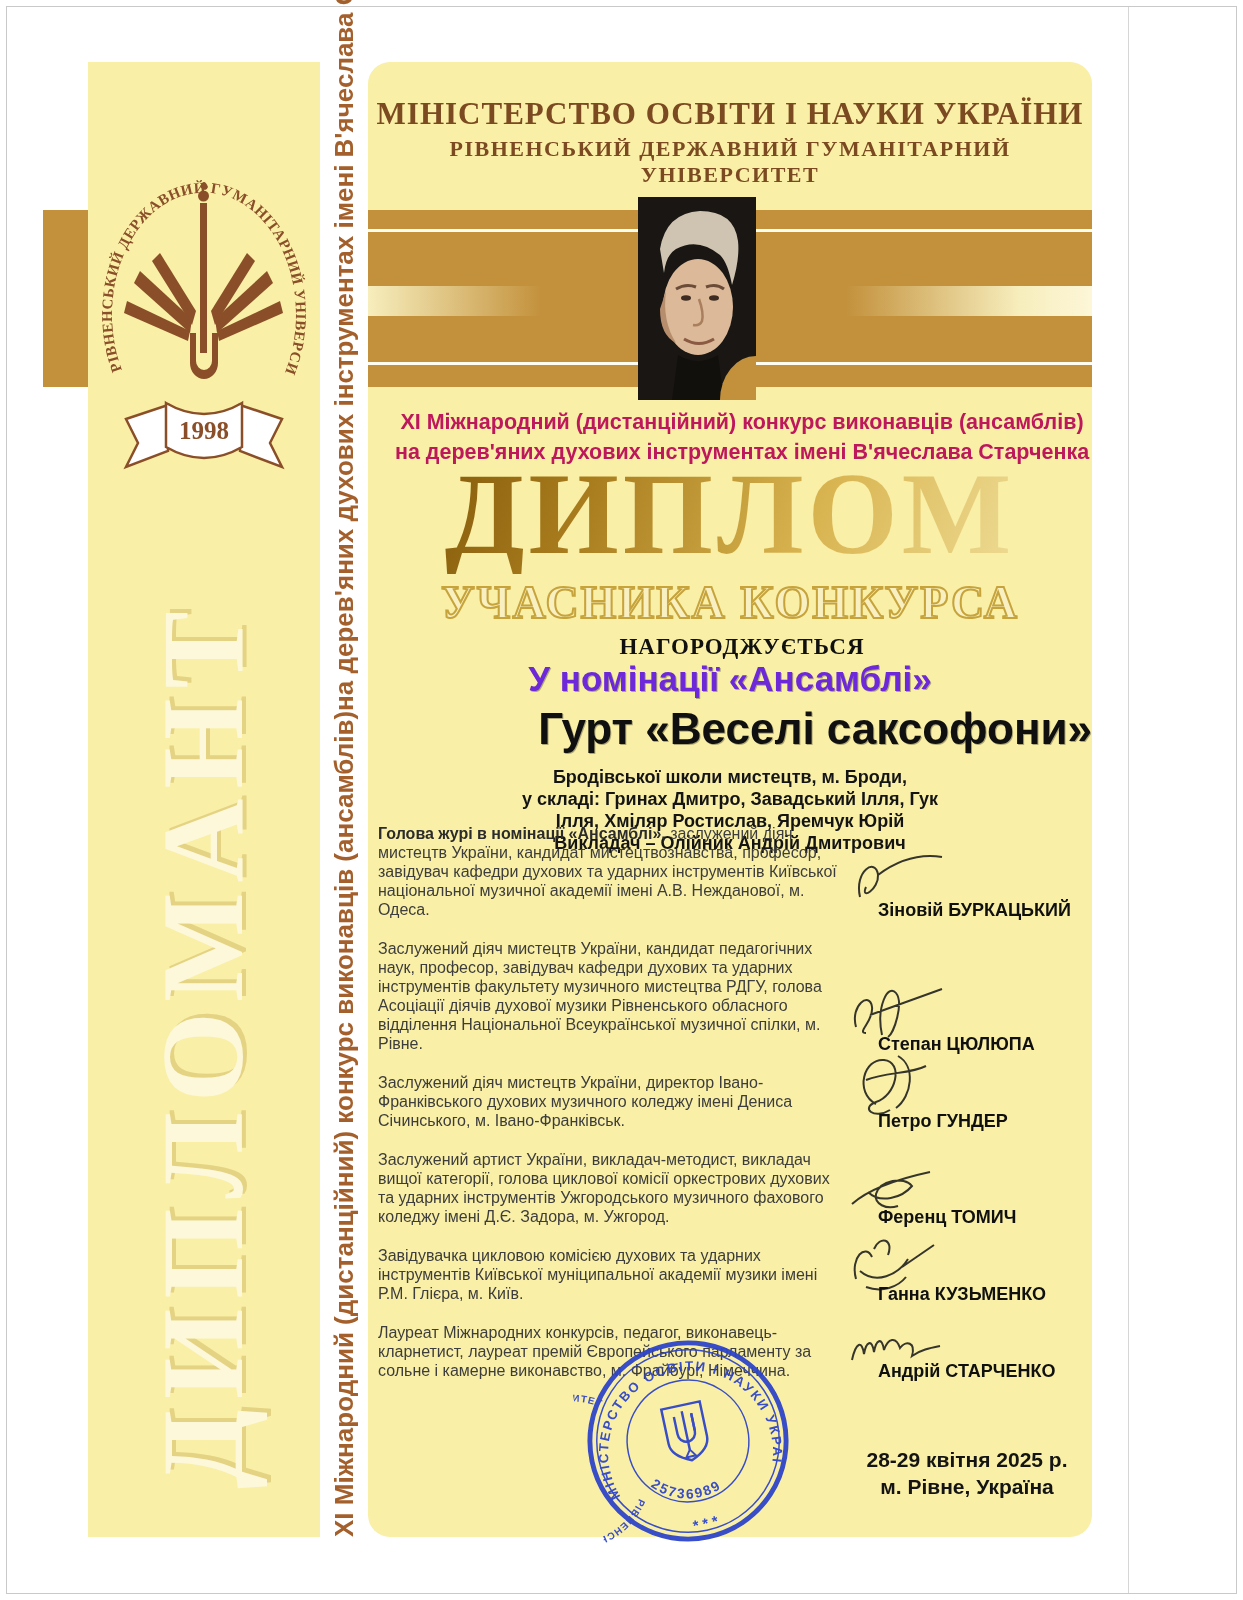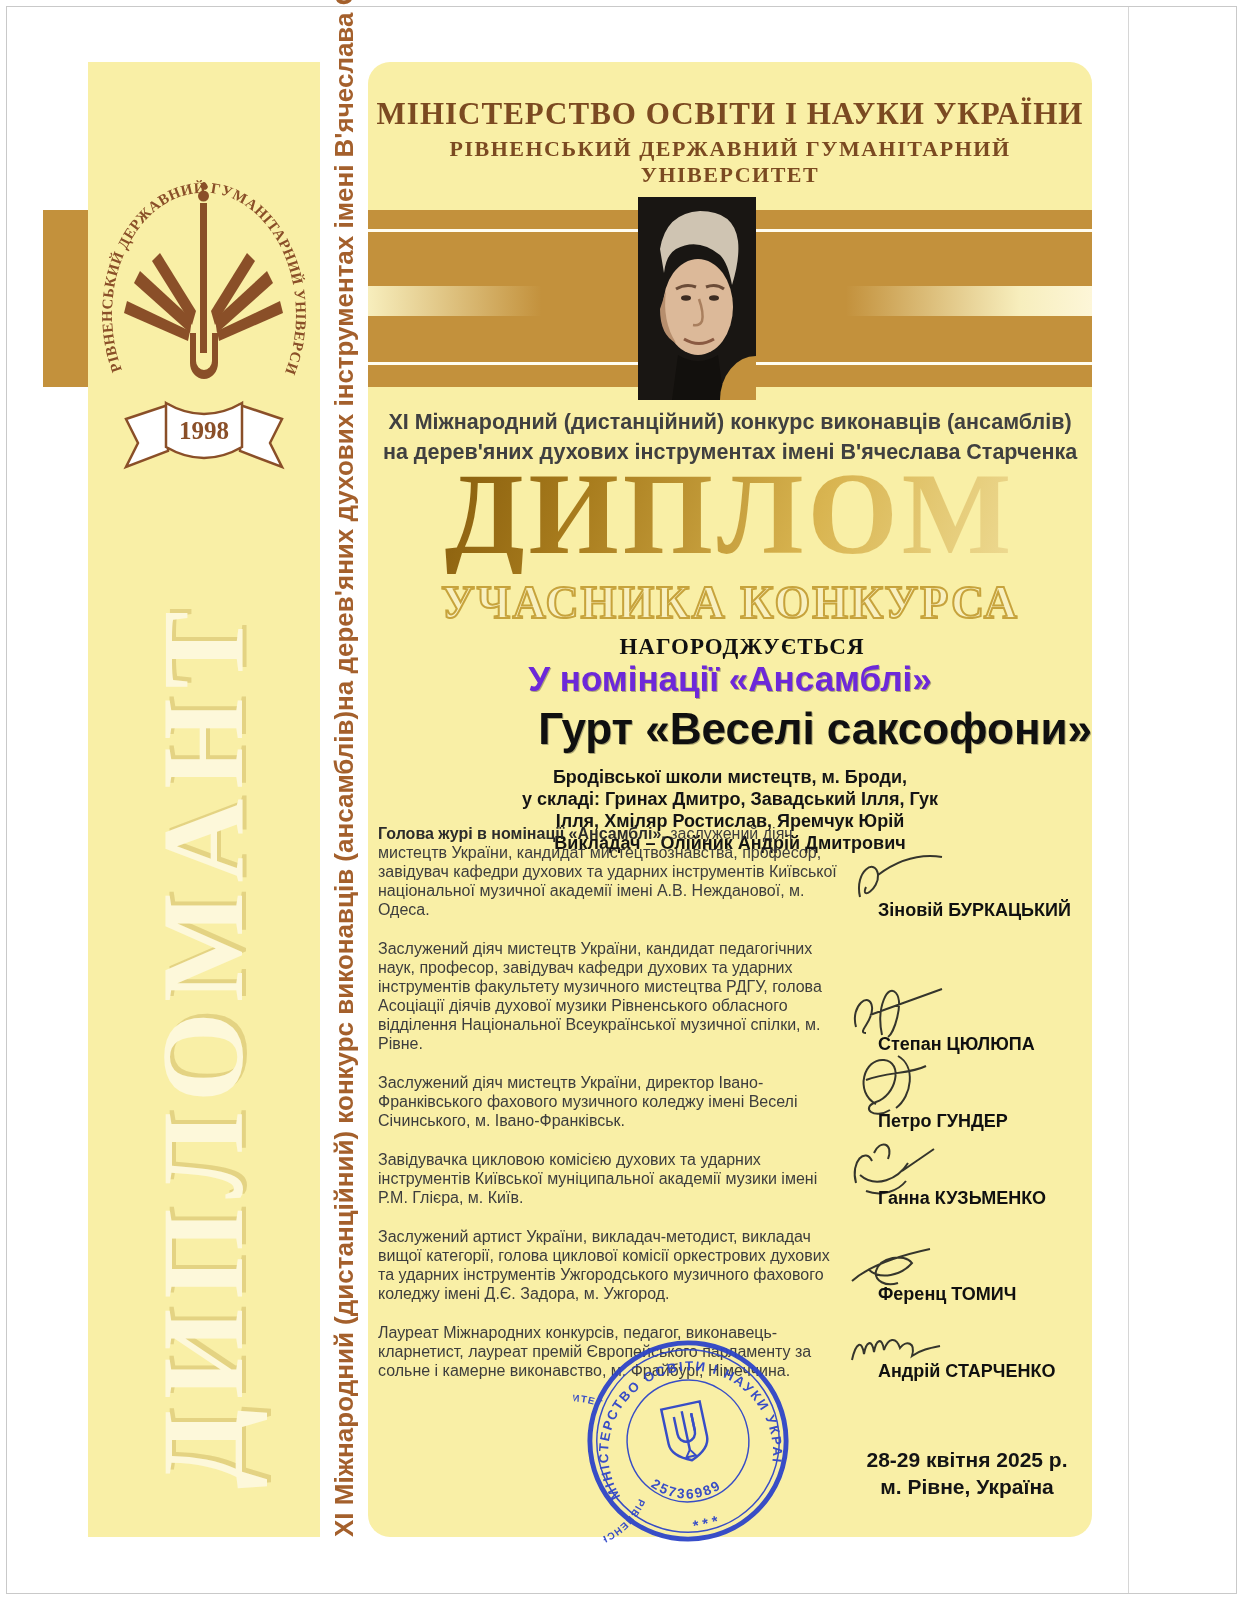--- a/index.html
+++ b/index.html
@@ -37,21 +37,21 @@
       background:linear-gradient(90deg,#f7eebd 0%,rgba(195,145,60,0) 24%,rgba(195,145,60,0) 66%,#f7eebd 90%,#fdf6d8 100%);}
   .gapB{position:absolute;top:300px;left:0;width:100%;height:3px;background:#fffdf0;}
   .stripeB{position:absolute;top:303px;left:0;width:100%;height:22px;background:#c3913c;}
 
   .portrait{position:absolute;left:270px;top:135px;width:118px;height:203px;}
   .portrait svg{display:block;}
   .notch{position:absolute;right:0;bottom:0;width:36px;height:44px;background:#c3913c;
       border-top-left-radius:100%;}
 
   .comp{position:absolute;top:345px;width:100%;text-align:center;font-weight:bold;
-      font-size:21.5px;line-height:30px;color:#404040;}
+      font-size:21.5px;line-height:30px;color:#be185d;margin-left:12px;}
   .big-title{position:absolute;top:392px;width:100%;text-align:center;
       font-family:"Liberation Serif","DejaVu Serif",serif;font-weight:bold;font-size:116px;
       line-height:120px;letter-spacing:4px;
       background:linear-gradient(110deg,#7e5408 4%,#a87c1d 30%,#d9b551 62%,#f2e3a2 96%);
       -webkit-background-clip:text;background-clip:text;color:transparent;}
   .sub-title{position:absolute;top:514px;width:100%;text-align:center;
       font-family:"Liberation Serif","DejaVu Serif",serif;font-weight:bold;font-size:46px;
       letter-spacing:2px;color:#f8f0c0;-webkit-text-stroke:2px #c7a33c;}
   .awarded{position:absolute;top:572px;width:100%;text-align:center;
       font-family:"Liberation Serif","DejaVu Serif",serif;font-weight:bold;font-size:23px;
@@ -183,46 +183,46 @@
         <p><b></b><span>Заслужений діяч мистецтв України, кандидат педагогічних наук, професор, завідувач кафедри духових та ударних інструментів факультету музичного мистецтва РДГУ, голова Асоціації діячів духової музики Рівненського обласного відділення Національної Всеукраїнської музичної спілки, м. Рівне.</span></p>
         <div class="sig-block">
           <svg class="sig-svg" width="110" height="70" viewBox="0 0 110 70">
             <path d="M10,50 C4,28 24,14 26,30 C28,44 10,56 20,56 M36,58 C30,30 42,6 50,16 C58,26 48,56 42,60 M24,38 L96,12" stroke="#35352c" stroke-width="2" fill="none"></path>
           </svg>
           <div class="sig-name">Степан ЦЮЛЮПА</div>
         </div>
       </div>
 
       <div class="jury-row">
-        <p><b></b><span>Заслужений діяч мистецтв України, директор Івано-Франківського фахового музичного коледжу імені Веселі Січинського, м. Івано-Франківськ.</span></p>
+        <p><b></b><span>Заслужений діяч мистецтв України, директор Івано-Франківського духових музичного коледжу імені Дениса Січинського, м. Івано-Франківськ.</span></p>
         <div class="sig-block">
           <svg class="sig-svg" width="110" height="80" viewBox="0 0 110 80">
             <path d="M30,60 C8,48 18,14 38,16 C58,18 50,52 30,58 C14,64 28,76 44,66 M52,12 C70,22 66,52 50,64 M20,36 C40,28 64,30 80,22" stroke="#35352c" stroke-width="2" fill="none"></path>
           </svg>
           <div class="sig-name">Петро ГУНДЕР</div>
         </div>
       </div>
 
       <div class="jury-row">
+        <p><b></b><span>Заслужений артист України, викладач-методист, викладач вищої категорії, голова циклової комісії оркестрових духових та ударних інструментів Ужгородського музичного фахового коледжу імені Д.Є. Задора, м. Ужгород.</span></p>
+        <div class="sig-block">
+          <svg class="sig-svg" width="110" height="58" viewBox="0 0 110 58">
+            <path d="M6,42 C24,26 56,16 84,10 M22,30 C34,42 56,36 66,24 C58,14 34,18 30,32 C28,42 40,48 52,44" stroke="#35352c" stroke-width="2" fill="none"></path>
+          </svg>
+          <div class="sig-name">Ференц ТОМИЧ</div>
+        </div>
+      </div>
+
+      <div class="jury-row">
         <p><b></b><span>Завідувачка цикловою комісією духових та ударних інструментів Київської муніципальної академії музики імені Р.М. Глієра, м. Київ.</span></p>
         <div class="sig-block">
           <svg class="sig-svg" width="110" height="70" viewBox="0 0 110 70">
             <path d="M10,52 C4,30 20,16 26,30 M28,22 C34,8 48,12 42,28 M14,44 C30,58 52,48 62,32 M56,40 L88,18 M20,60 C36,66 52,60 60,50" stroke="#35352c" stroke-width="2" fill="none"></path>
           </svg>
           <div class="sig-name">Ганна КУЗЬМЕНКО</div>
-        </div>
-      </div>
-
-      <div class="jury-row">
-        <p><b></b><span>Заслужений артист України, викладач-методист, викладач вищої категорії, голова циклової комісії оркестрових духових та ударних інструментів Ужгородського музичного фахового коледжу імені Д.Є. Задора, м. Ужгород.</span></p>
-        <div class="sig-block">
-          <svg class="sig-svg" width="110" height="58" viewBox="0 0 110 58">
-            <path d="M6,42 C24,26 56,16 84,10 M22,30 C34,42 56,36 66,24 C58,14 34,18 30,32 C28,42 40,48 52,44" stroke="#35352c" stroke-width="2" fill="none"></path>
-          </svg>
-          <div class="sig-name">Ференц ТОМИЧ</div>
         </div>
       </div>
 
       <div class="jury-row">
         <p><b></b><span>Лауреат Міжнародних конкурсів, педагог, виконавець-кларнетист, лауреат премій Європейського парламенту за сольне і камерне виконавство, м. Фрайбург, Німеччина.</span></p>
         <div class="sig-block">
           <svg class="sig-svg" width="110" height="52" viewBox="0 0 110 52">
             <path d="M6,38 C10,20 16,18 18,32 C20,20 26,16 28,30 C30,18 36,14 38,28 C42,16 50,14 54,26 C60,18 70,20 66,34 C74,28 84,26 94,24" stroke="#35352c" stroke-width="2" fill="none"></path>
           </svg>
           <div class="sig-name">Андрій СТАРЧЕНКО</div>

